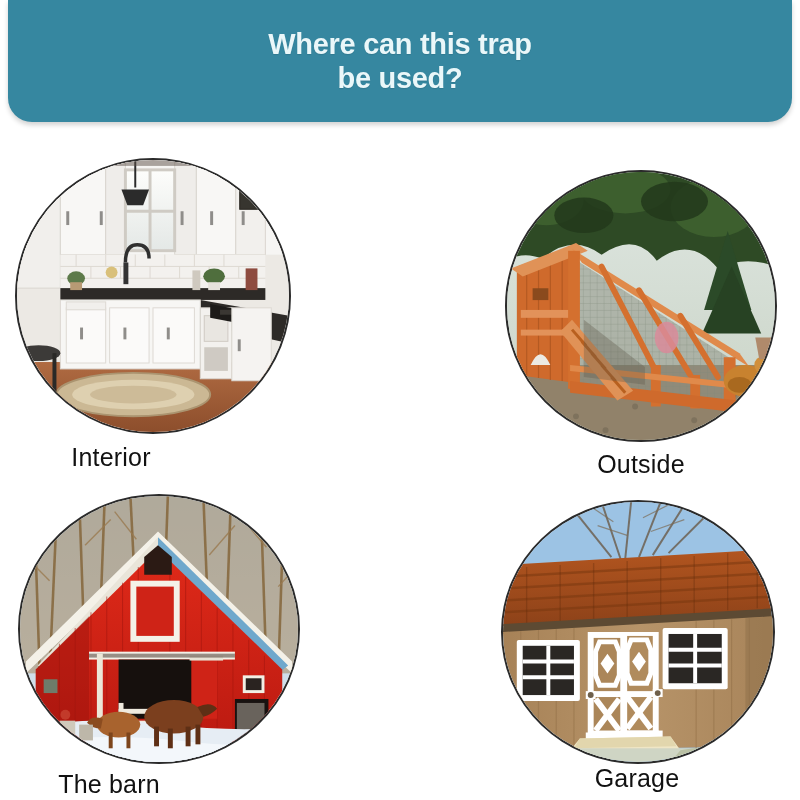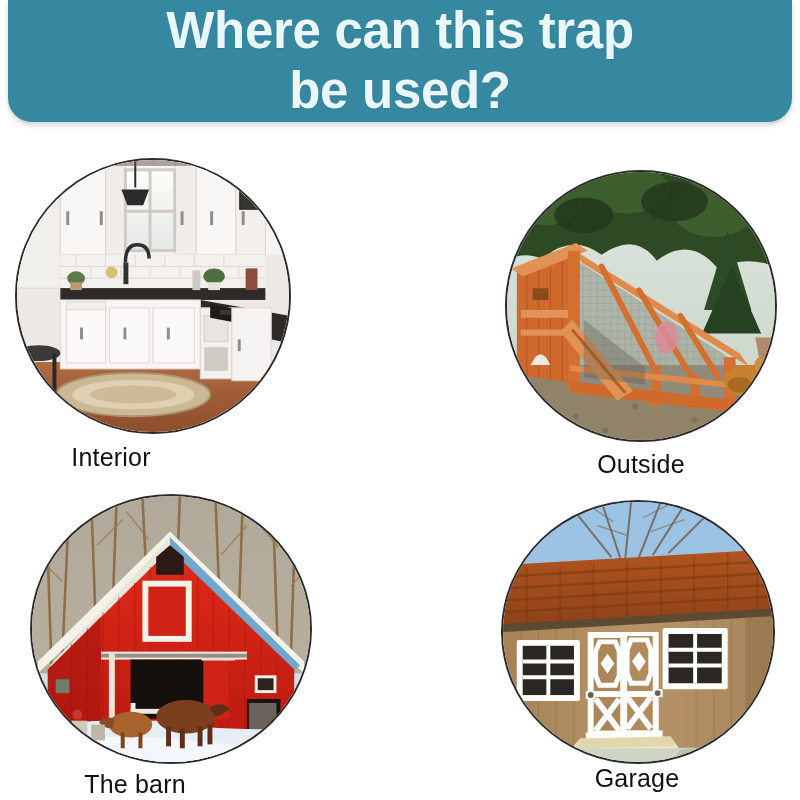--- a/index.html
+++ b/index.html
@@ -24,21 +24,21 @@
     height: 122px;
     background: #3687a0;
     border-radius: 0 0 24px 24px;
     box-shadow: 0 3px 5px rgba(0,0,0,0.18);
     display: flex;
     align-items: center;
     justify-content: center;
   }
   #banner-title {
     color: #eaf7f9;
-    font-size: 51px;
+    font-size: 29px;
     font-weight: bold;
     line-height: 1.18;
     text-align: center;
     letter-spacing: -0.3px;
     white-space: pre-line;
     text-shadow: 0 1px 1px rgba(0,0,0,0.10);
     font-stretch: condensed;
   }
 
   
@@ -49,21 +49,21 @@
     width: 800px;
     height: 672px;
   }
   .cell {
     position: absolute;
     width: 400px;
     height: 336px;
   }
   .cell.c0 { left: 0px;   top: 0px;   }
   .cell.c1 { left: 400px; top: 0px;   }
-  .cell.c2 { left: 12px;   top: 336px; padding-left: 28px; }
+  .cell.c2 { left: 0px;   top: 336px; }
   .cell.c3 { left: 396px; top: 336px; }
 
   .photo-circle {
     position: absolute;
     border-radius: 50%;
     overflow: hidden;
     border: 2px solid #2b2b2b;
     box-sizing: border-box;
     background: #dcdcdc;
   }

